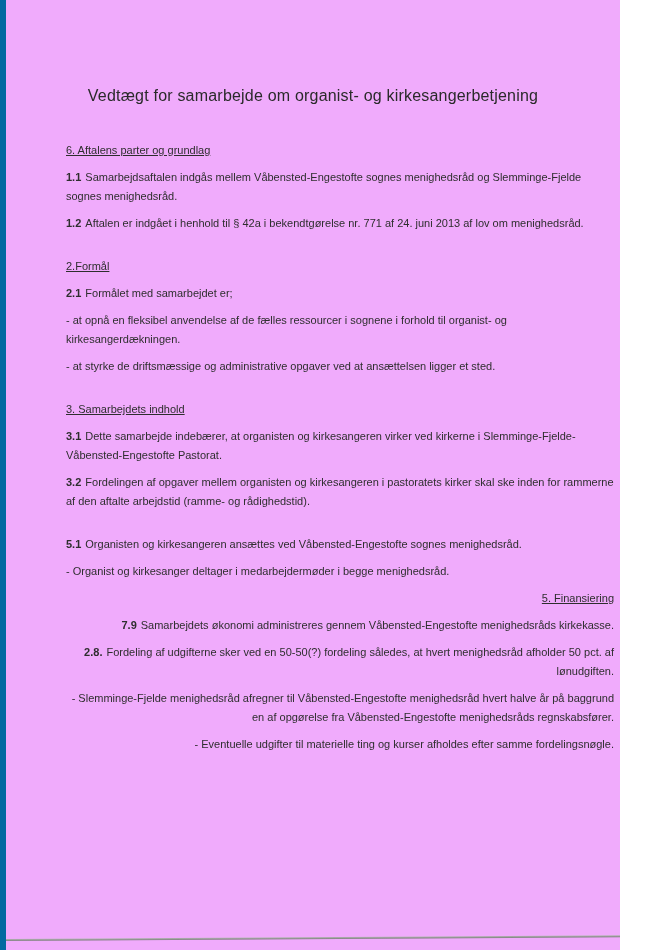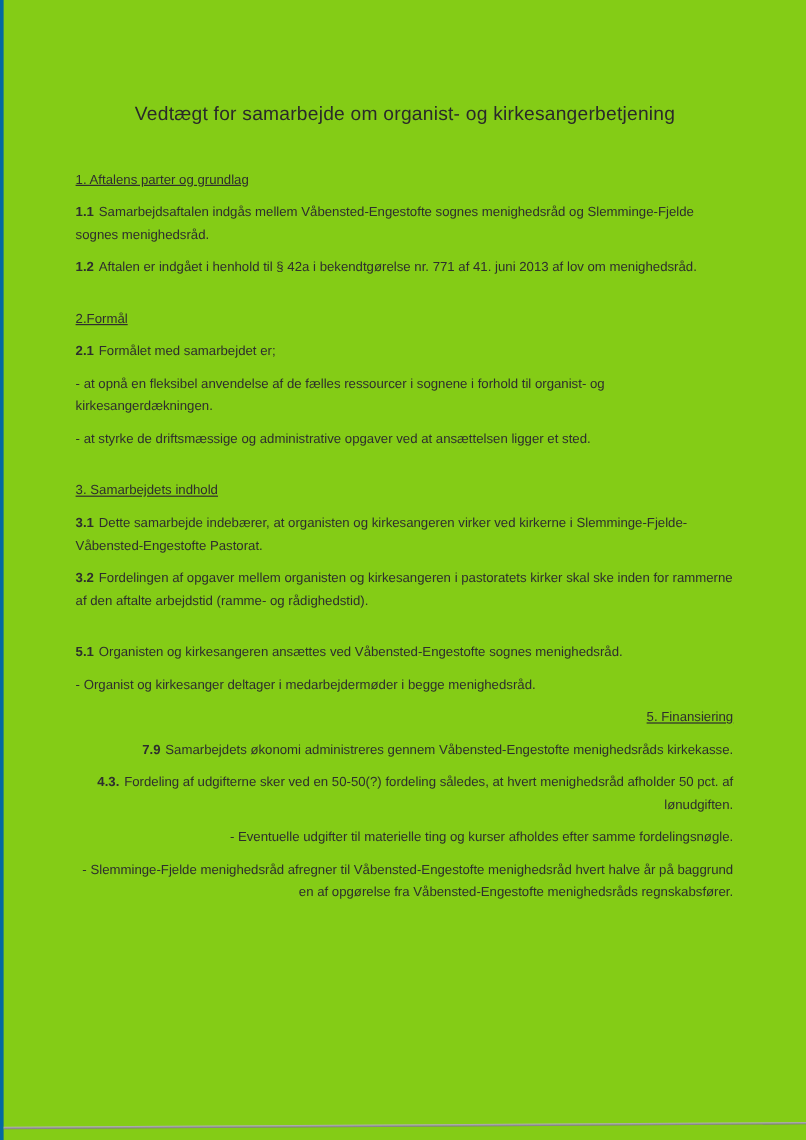--- a/index.html
+++ b/index.html
@@ -1,22 +1,22 @@
 <!DOCTYPE html>
 <html><head>
 <meta charset="utf-8">
 <style>
   html, body { margin: 0; padding: 0; background: #ffffff; }
   .page {
     position: relative;
-    width: 672px;
+    width: 620px;
     height: 950px;
     overflow: hidden;
-    background: #84cc16;
-    border-left: 3px solid #0369a1;
+    background: #f0abfc;
+    border-left: 6px solid #0369a1;
     box-sizing: border-box;
     font-family: "Liberation Sans", sans-serif;
     color: #2e2e2e;
   }
   .doc-title {
     margin: 0;
     padding-top: 86px;
     text-align: center;
     font-size: 16px;
     font-weight: normal;
@@ -57,23 +57,23 @@
 </head>
 <body>
 
 <div class="page">
 
   <h1 class="doc-title">Vedtægt for samarbejde om organist- og kirkesangerbetjening</h1>
 
   <div class="doc-body">
 
     <section class="doc-section first">
-      <h2 class="section-heading">1. Aftalens parter og grundlag</h2>
+      <h2 class="section-heading">6. Aftalens parter og grundlag</h2>
       <p class="para"><span class="clause-num">1.1</span><span class="clause-text">Samarbejdsaftalen indgås mellem Våbensted-Engestofte sognes menighedsråd og Slemminge-Fjelde sognes menighedsråd.</span></p>
-      <p class="para"><span class="clause-num">1.2</span><span class="clause-text">Aftalen er indgået i henhold til § 42a i bekendtgørelse nr. 771 af 41. juni 2013 af lov om menighedsråd.</span></p>
+      <p class="para"><span class="clause-num">1.2</span><span class="clause-text">Aftalen er indgået i henhold til § 42a i bekendtgørelse nr. 771 af 24. juni 2013 af lov om menighedsråd.</span></p>
     </section>
 
     <section class="doc-section">
       <h2 class="section-heading">2.Formål</h2>
       <p class="para"><span class="clause-num">2.1</span><span class="clause-text">Formålet med samarbejdet er;</span></p>
       <p class="para"><span class="clause-num"></span><span class="clause-text">- at opnå en fleksibel anvendelse af de fælles ressourcer i sognene i forhold til organist- og kirkesangerdækningen.</span></p>
       <p class="para"><span class="clause-num"></span><span class="clause-text">- at styrke de driftsmæssige og administrative opgaver ved at ansættelsen ligger et sted.</span></p>
     </section>
 
     <section class="doc-section">
@@ -83,22 +83,22 @@
     </section>
 
     <section class="doc-section">
       <p class="para"><span class="clause-num">5.1</span><span class="clause-text">Organisten og kirkesangeren ansættes ved Våbensted-Engestofte sognes menighedsråd.</span></p>
       <p class="para"><span class="clause-num"></span><span class="clause-text">- Organist og kirkesanger deltager i medarbejdermøder i begge menighedsråd.</span></p>
     </section>
 
     <section class="doc-section tight">
       <h2 class="section-heading">5. Finansiering</h2>
       <p class="para"><span class="clause-num">7.9</span><span class="clause-text">Samarbejdets økonomi administreres gennem Våbensted-Engestofte menighedsråds kirkekasse.</span></p>
-      <p class="para"><span class="clause-num">4.3.</span><span class="clause-text">Fordeling af udgifterne sker ved en 50-50(?) fordeling således, at hvert menighedsråd afholder 50 pct. af lønudgiften.</span></p>
+      <p class="para"><span class="clause-num">2.8.</span><span class="clause-text">Fordeling af udgifterne sker ved en 50-50(?) fordeling således, at hvert menighedsråd afholder 50 pct. af lønudgiften.</span></p>
+      <p class="para"><span class="clause-num"></span><span class="clause-text">- Slemminge-Fjelde menighedsråd afregner til Våbensted-Engestofte menighedsråd hvert halve år på baggrund en af opgørelse fra Våbensted-Engestofte menighedsråds regnskabsfører.</span></p>
       <p class="para"><span class="clause-num"></span><span class="clause-text">- Eventuelle udgifter til materielle ting og kurser afholdes efter samme fordelingsnøgle.</span></p>
-      <p class="para"><span class="clause-num"></span><span class="clause-text">- Slemminge-Fjelde menighedsråd afregner til Våbensted-Engestofte menighedsråd hvert halve år på baggrund en af opgørelse fra Våbensted-Engestofte menighedsråds regnskabsfører.</span></p>
     </section>
 
   </div>
 
   <div class="scan-bottom-line"></div>
 
 </div>
 
 </body></html>

